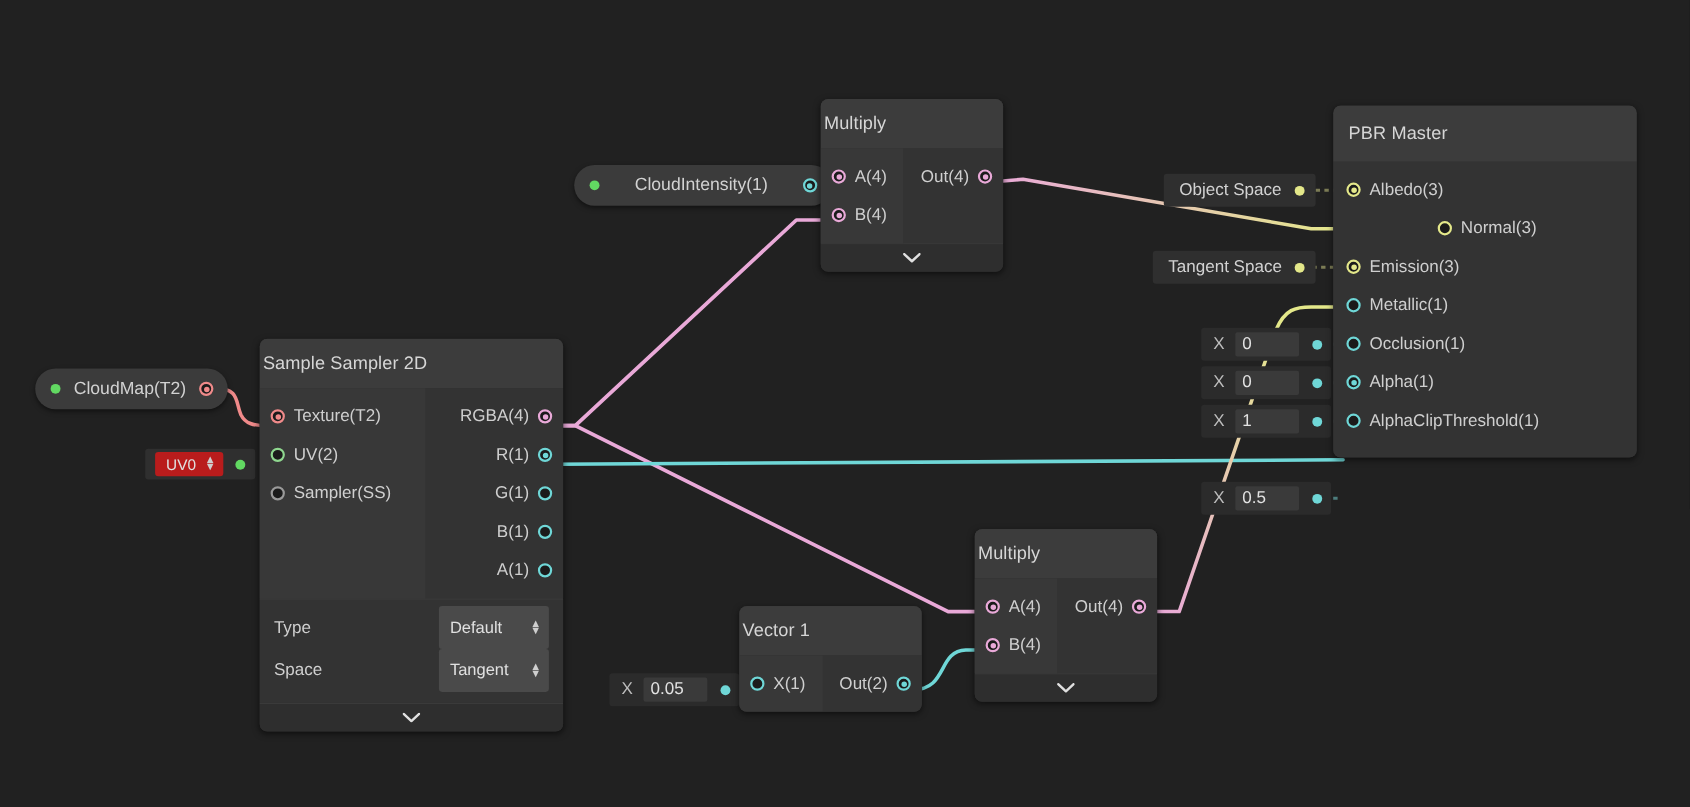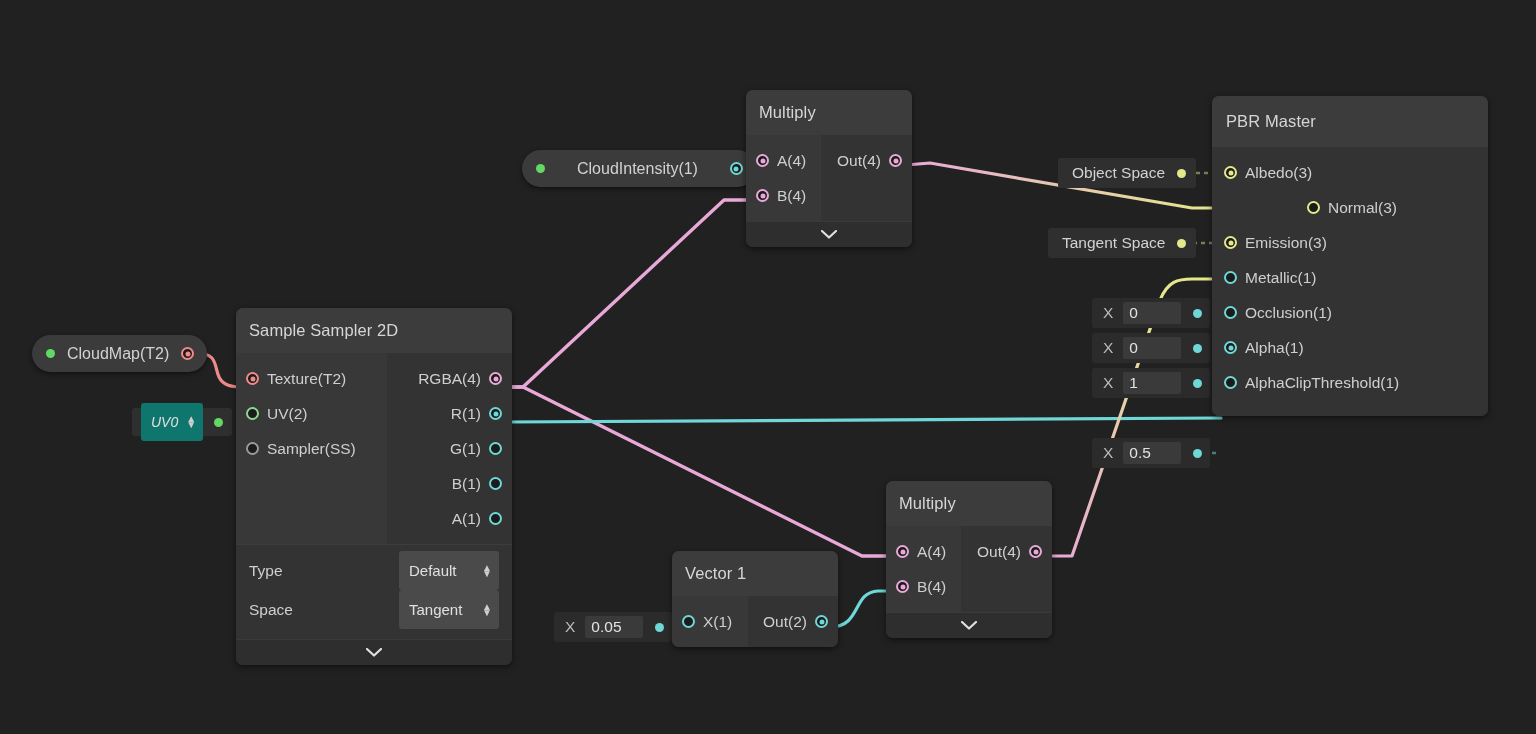--- a/index.html
+++ b/index.html
@@ -27,21 +27,21 @@
     background: #333333;
     border-radius: 7px;
     box-shadow: 0 2px 6px rgba(0,0,0,0.55);
     z-index: 20;
     overflow: hidden;
   }
   .node-header {
     background: #3c3c3c;
     color: #d6d6d6;
     font-size: 16.5px;
-    padding: 13px 0 13px 13px;
+    padding: 13px 0 13px 3px;
     letter-spacing: .1px;
     white-space: nowrap;
   }
   .node-body { display: flex; background: #333333; }
   .col-in  { background: #383838; padding: 8px 0 8px 0; }
   .col-out { background: #333333; padding: 8px 0 8px 0; flex: 1; }
   .slot {
     display: flex; align-items: center;
     height: 35px;
     color: #cfcfcf; font-size: 15.5px;
@@ -156,21 +156,21 @@
   .settings { background:#333333; padding: 6px 13px 10px 13px; border-top:1px solid #3d3d3d; }
   .setrow { display:flex; align-items:center; justify-content:space-between; height:39px; }
   .setrow .name { color:#cfcfcf; font-size: 15.5px; }
 
   
   .uvbox {
     position:absolute; display:flex; align-items:center;
     background:#2f2f2f; border-radius:3px; height:28px;
     padding: 0 9px 0 9px; z-index:20;
   }
-  .uvbox .dd { min-width: 58px; height: 38px; font-size: 14px; background:#0f766e;font-style:italic;}
+  .uvbox .dd { min-width: 58px; height: 22px; font-size: 14px; background:#b91c1c;}
   .uvbox .gdot { width:9px;height:9px;border-radius:50%;background:#62d962; margin-left:11px;}
 </style>
 </head>
 <body>
 
 <div id="graph">
 
   <svg class="wires" viewBox="0 0 1536 734">
     <defs>
       <linearGradient id="g_cloudmap" x1="0" y1="0" x2="1" y2="0">

